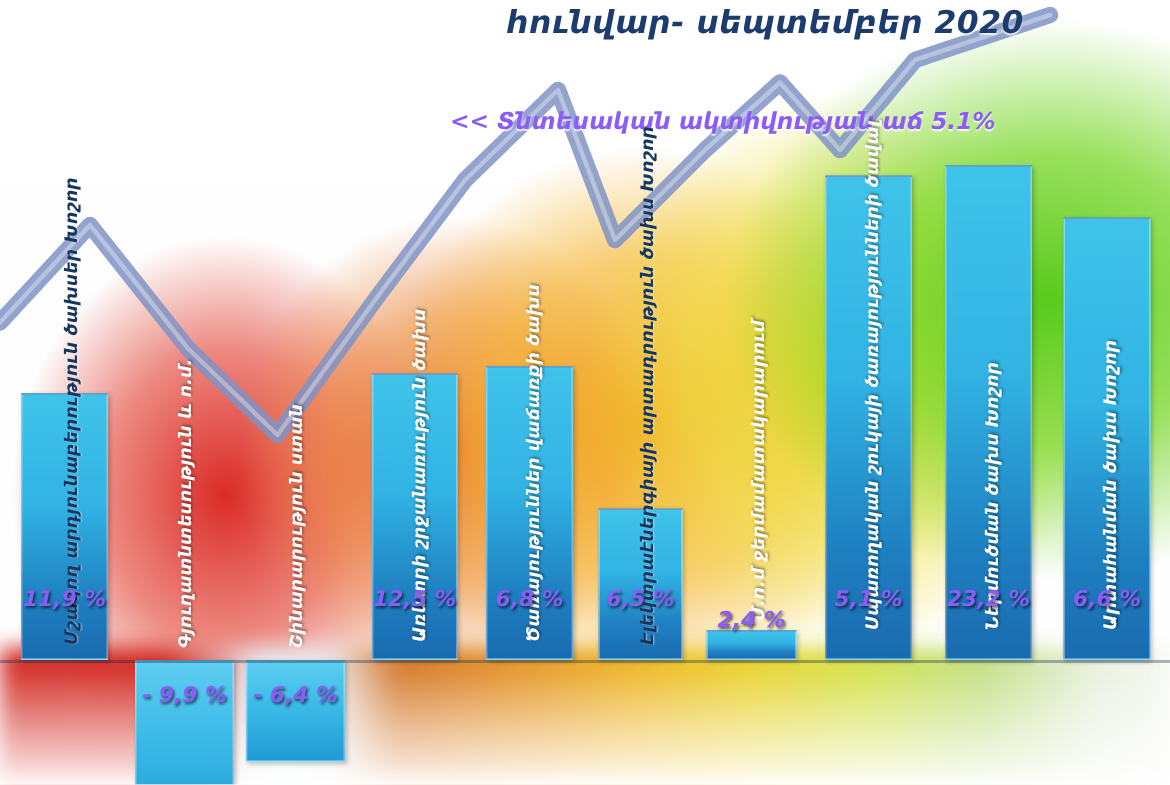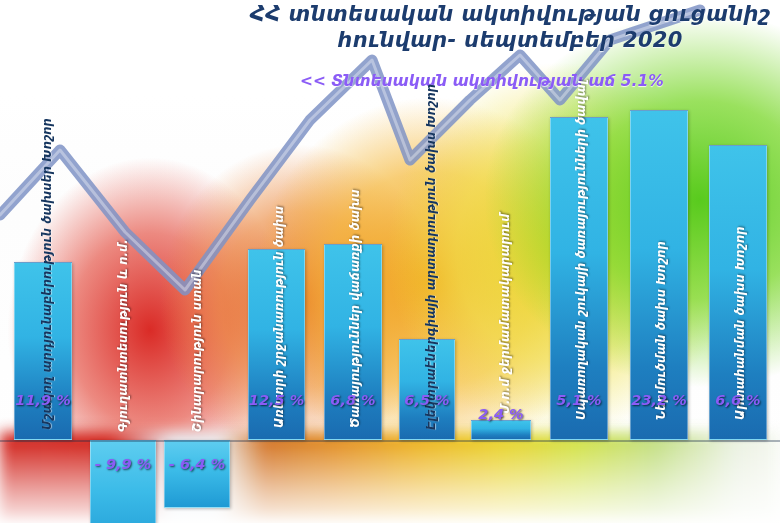--- a/index.html
+++ b/index.html
@@ -102,21 +102,20 @@
       <polyline points="0,215 60,150 125,232 185,290 250,200 310,120 372,60 410,160 470,100 520,55 560,100 610,40 700,10" fill="none" stroke="#7f93c6" stroke-width="11" stroke-linejoin="round" stroke-linecap="round" opacity="0.85"></polyline>
       <polyline points="0,215 60,150 125,232 185,290 250,200 310,120 372,60 410,160 470,100 520,55 560,100 610,40 700,10" fill="none" stroke="#ffffff" stroke-width="3" stroke-linejoin="round" stroke-linecap="round" opacity="0.35"></polyline>
     </svg>
 
     <div class="bg-lowerband"></div>
     <div class="bg-lowerband-2"></div>
   </div>
 
 
   <div class="title-wrap">
-    <div class="title-l1">ՀՀ տնտեսական ակտիվության ցուցանիշ</div>
     <div class="title-l2">հունվար- սեպտեմբեր  2020</div>
   </div>
   <div class="subtitle">&lt;&lt; Տնտեսական ակտիվության աճ 5.1%</div>
 
   <div class="plot" id="plot">
       <div class="bar" style="left: 14px; top: 262px; width: 58px; height: 178px;"></div>
       <div class="bar-lab lab-dark" style="left: 40px; top: 430px;">Մշակող արդյունաբերություն ծախսեր Խոշոր</div>
       <div class="bar-val" style="left: 8px; width: 70px; top: 392px;">11,9 %</div>
       <div class="bar neg" style="left: 90px; top: 440px; width: 66px; height: 115px;"></div>
       <div class="bar-lab lab-light" style="left: 116px; top: 432px;">Գյուղատնտեսություն և ո.մ.</div>

